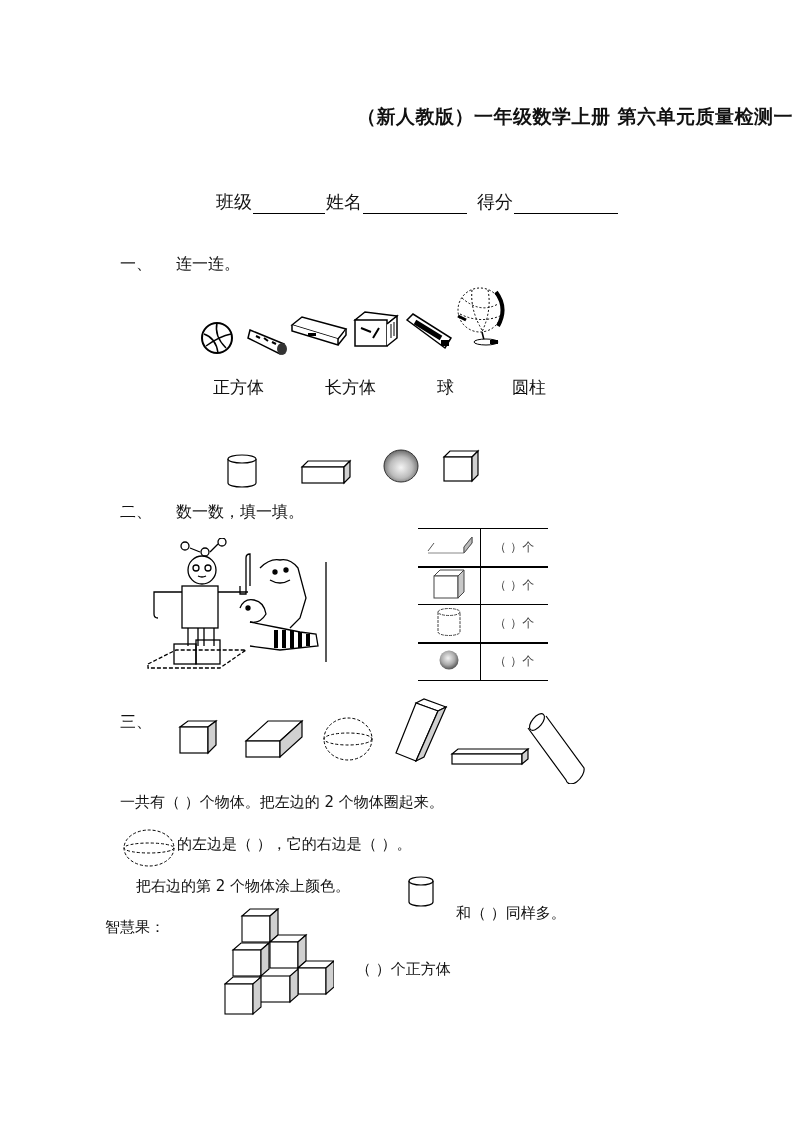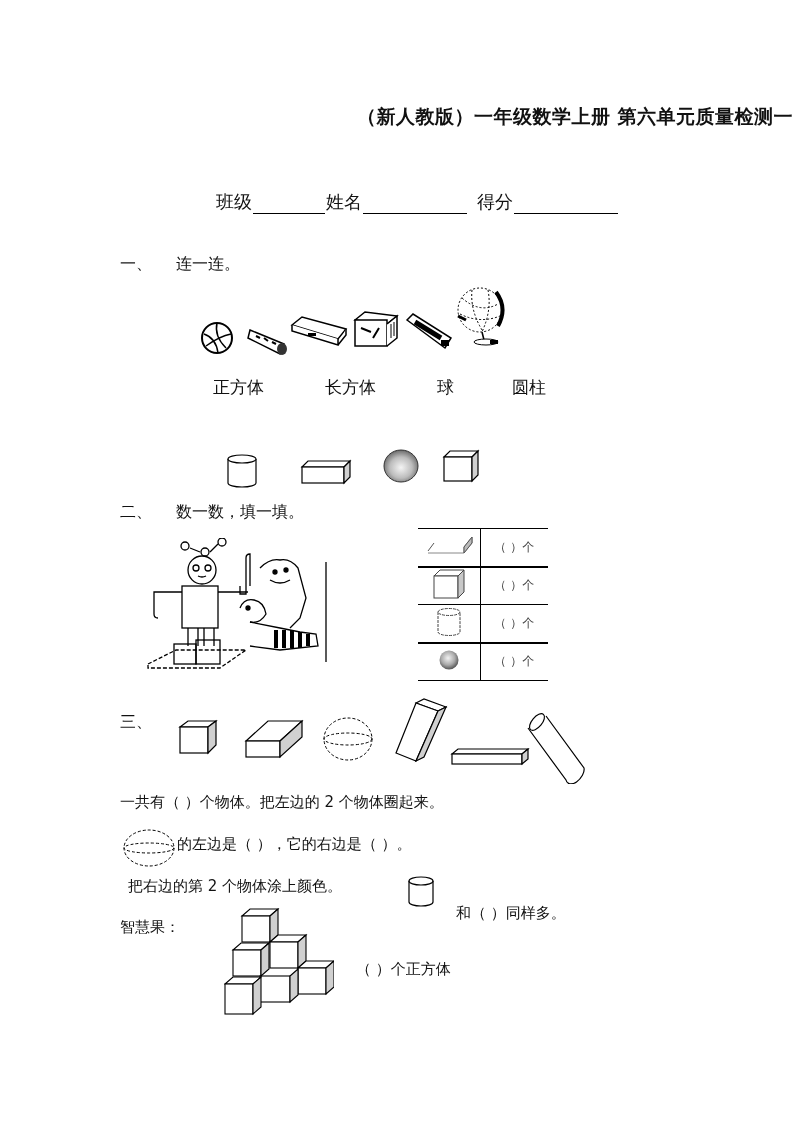--- a/index.html
+++ b/index.html
@@ -268,30 +268,30 @@
 <div class="abs line" style="left:120px;top:793px">一共有（   ）个物体。把左边的 2 个物体圈起来。</div>
 
 <div class="abs" style="left:122px;top:828px">
   <svg width="54" height="40" viewBox="0 0 54 40">
       <ellipse cx="27" cy="20" rx="25" ry="18" fill="#fff" stroke="#000" stroke-dasharray="3 2"></ellipse>
       <ellipse cx="27" cy="20" rx="25" ry="5" fill="none" stroke="#000" stroke-dasharray="3 2"></ellipse>
     </svg>
 </div>
 <div class="abs line" style="left:177px;top:835px">的左边是（         ），它的右边是（         ）。</div>
 
-<div class="abs line" style="left:128px;top:877px">把右边的第 2 个物体涂上颜色。</div>
+<div class="abs line" style="left:136px;top:877px">把右边的第 2 个物体涂上颜色。</div>
 <div class="abs" style="left:407px;top:876px">
   <svg width="28" height="32" viewBox="0 0 28 32">
       <path d="M2 5 L2 26 A12 4 0 0 0 26 26 L26 5" fill="#fff" stroke="#000" stroke-width="1.2"></path>
       <ellipse cx="14" cy="5" rx="12" ry="4" fill="#fff" stroke="#000" stroke-width="1.2"></ellipse>
     </svg>
 </div>
 <div class="abs line" style="left:456px;top:904px">和（         ）同样多。</div>
 
-<div class="abs line" style="left:120px;top:918px">智慧果：</div>
+<div class="abs line" style="left:105px;top:918px">智慧果：</div>
 
 <div class="abs" style="left:224px;top:908px">
   <svg width="110" height="108" viewBox="0 0 110 108">
     <g stroke="#000" stroke-width="1.1">
 
       <path d="M18 8 L26 1 L54 1 L46 8 Z" fill="#fff"></path>
         <rect x="18" y="8" width="28" height="26" fill="#fff"></rect>
         <path d="M46 8 L54 1 L54 27 L46 34 Z" fill="#d0d0d0"></path>
 
       <path d="M46 34 L54 27 L82 27 L74 34 Z" fill="#fff"></path>

